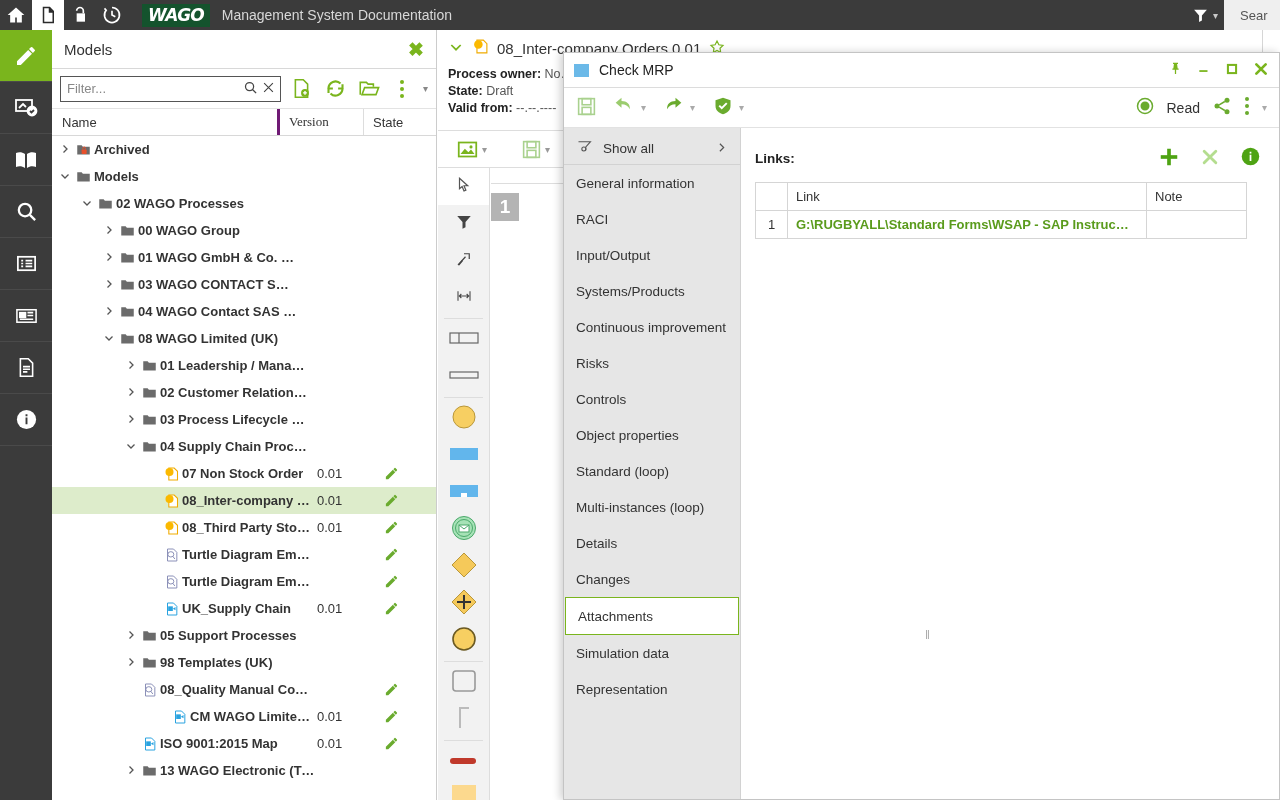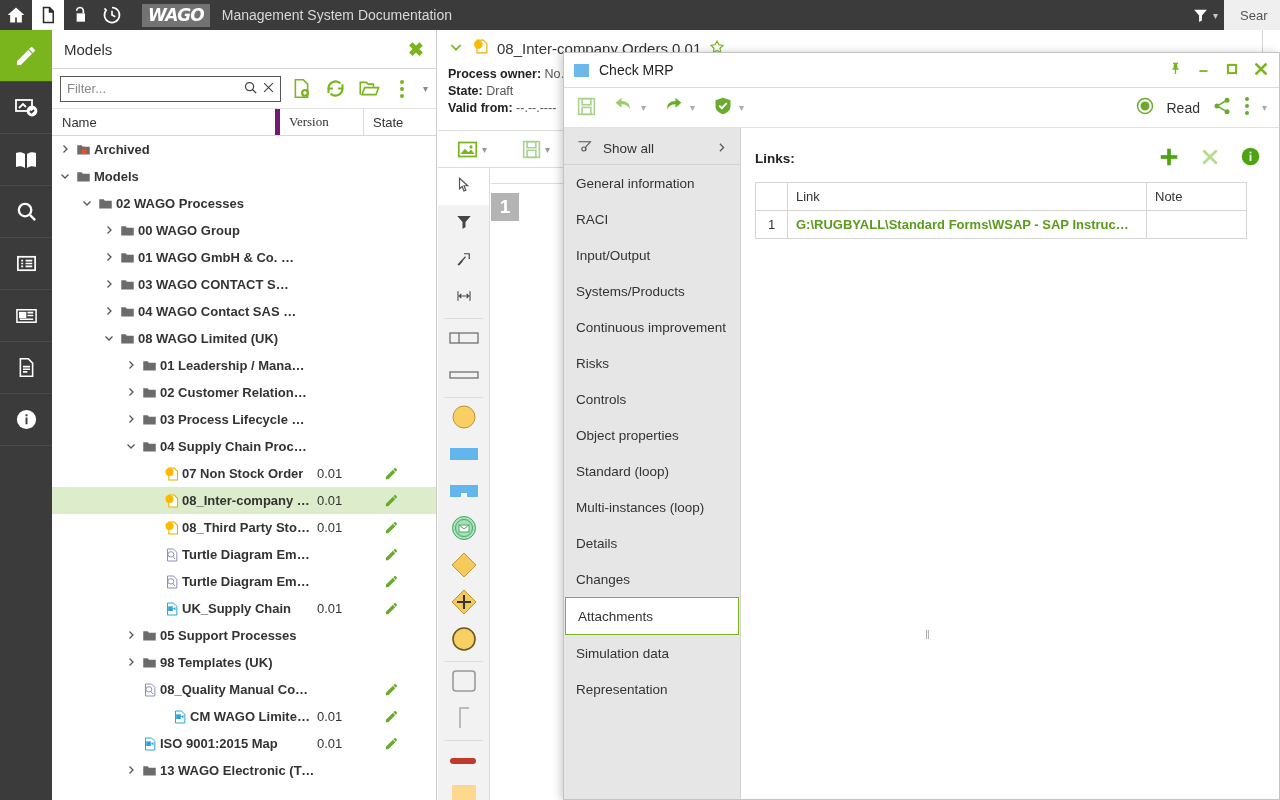--- a/index.html
+++ b/index.html
@@ -18,21 +18,21 @@
     position: absolute; top: 0; left: 0; width: 1280px; height: 30px;
     background: #3b3b3b; display: flex; align-items: center;
   }
   .topbar-icon {
     width: 32px; height: 30px; display: flex; align-items: center; justify-content: center;
     color: #fff;
   }
   .topbar-icon.active { background: #fff; }
   .topbar-icon svg { display: block; }
   .wago-logo {
-    margin-left: 14px; background: #737373; color: #fff;
+    margin-left: 14px; background: #14532d; color: #fff;
     font-weight: bold; font-style: italic; font-size: 17px;
     padding: 1px 6px 2px 6px; letter-spacing: -1px;
     font-family: "DejaVu Sans", sans-serif;
   }
   .topbar-title {
     margin-left: 12px; color: #d8d8d8; font-size: 14px;
   }
   .topbar-right {
     position: absolute; right: 0; top: 0; height: 30px; display: flex; align-items: center;
   }
@@ -77,21 +77,21 @@
   .filter-wrap input {
     flex: 1; border: none; outline: none; font-size: 13px; color: #333;
     font-family: "Liberation Sans", sans-serif; background: transparent;
   }
   .filter-wrap input::placeholder { color: #888; }
   .tb-icon { width: 26px; height: 26px; display: flex; align-items: center; justify-content: center; }
   .grid-head {
     height: 27px; display: flex; align-items: center; border-bottom: 1px solid #d8d8d8;
     font-size: 13px; color: #333;
   }
-  .gh-name { flex: 0 0 228px; padding-left: 10px; border-right: 5px solid #701a75; height: 100%; display:flex; align-items:center;}
+  .gh-name { flex: 0 0 228px; padding-left: 10px; border-right: 3px solid #701a75; height: 100%; display:flex; align-items:center;}
   .gh-ver  { flex: 0 0 84px; padding-left: 9px; border-right: 1px solid #ddd; height: 100%; display:flex; align-items:center;font-family:Liberation Serif, serif;}
   .gh-state{ flex: 1; padding-left: 9px; height:100%; display:flex; align-items:center;}
   .tree { height: 677px; overflow: hidden; }
   .trow {
     height: 27px; display: flex; align-items: center; font-size: 13px; color: #333;
     white-space: nowrap; position: relative;
   }
   .trow.sel { background: #ddeccb; }
   .trow .tw { display: flex; align-items: center; flex: 0 0 265px; overflow: hidden; }
   .arrow { width: 14px; text-align: center; color: #555; font-size: 11px; flex: 0 0 14px; }

